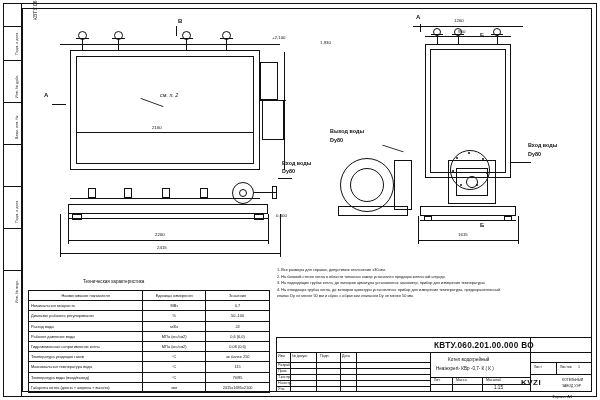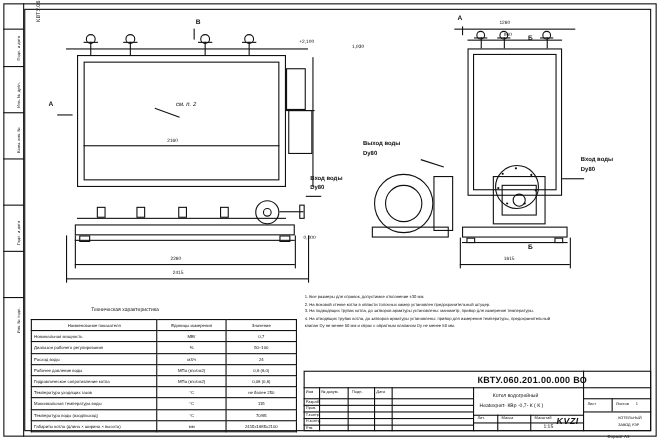--- a/index.html
+++ b/index.html
@@ -288,21 +288,21 @@
   <div class="ln h" style="left:430px;top:384px;width:100px;"></div>
   <div class="ln v" style="left:452px;top:377px;height:15px;"></div>
   <div class="ln v" style="left:482px;top:377px;height:15px;"></div>
   <div class="tbl" style="left:434px;top:378px;">Лит.</div>
   <div class="tbl" style="left:456px;top:378px;">Масса</div>
   <div class="tbl" style="left:486px;top:378px;">Масштаб</div>
   <div class="tbl5" style="left:494px;top:385px;">1:15</div>
 
   <div class="ln h" style="left:276px;top:392px;width:0;"></div>
 
-  <div class="kvzi" style="left:506px;top:378px;font-style:italic;">KVZI</div>
+  <div class="kvzi" style="left:521px;top:378px;">KVZI</div>
   <div class="kvzi-sub" style="left:562px;top:378px;">КОТЕЛЬНЫЙ</div>
   <div class="kvzi-sub" style="left:562px;top:384px;">ЗАВОД УЭР</div>
   <div class="ln h" style="left:530px;top:374px;width:62px;"></div>
   <div class="tbl" style="left:534px;top:365px;">Лист</div>
   <div class="tbl" style="left:560px;top:365px;">Листов</div>
   <div class="tbl" style="left:578px;top:365px;">1</div>
   <div class="ln h" style="left:530px;top:362px;width:62px;"></div>
   <div class="ln v" style="left:556px;top:362px;height:12px;"></div>
 
   <div class="tbl" style="left:552px;top:394px;font-size:4px;">Формат  А3</div>

